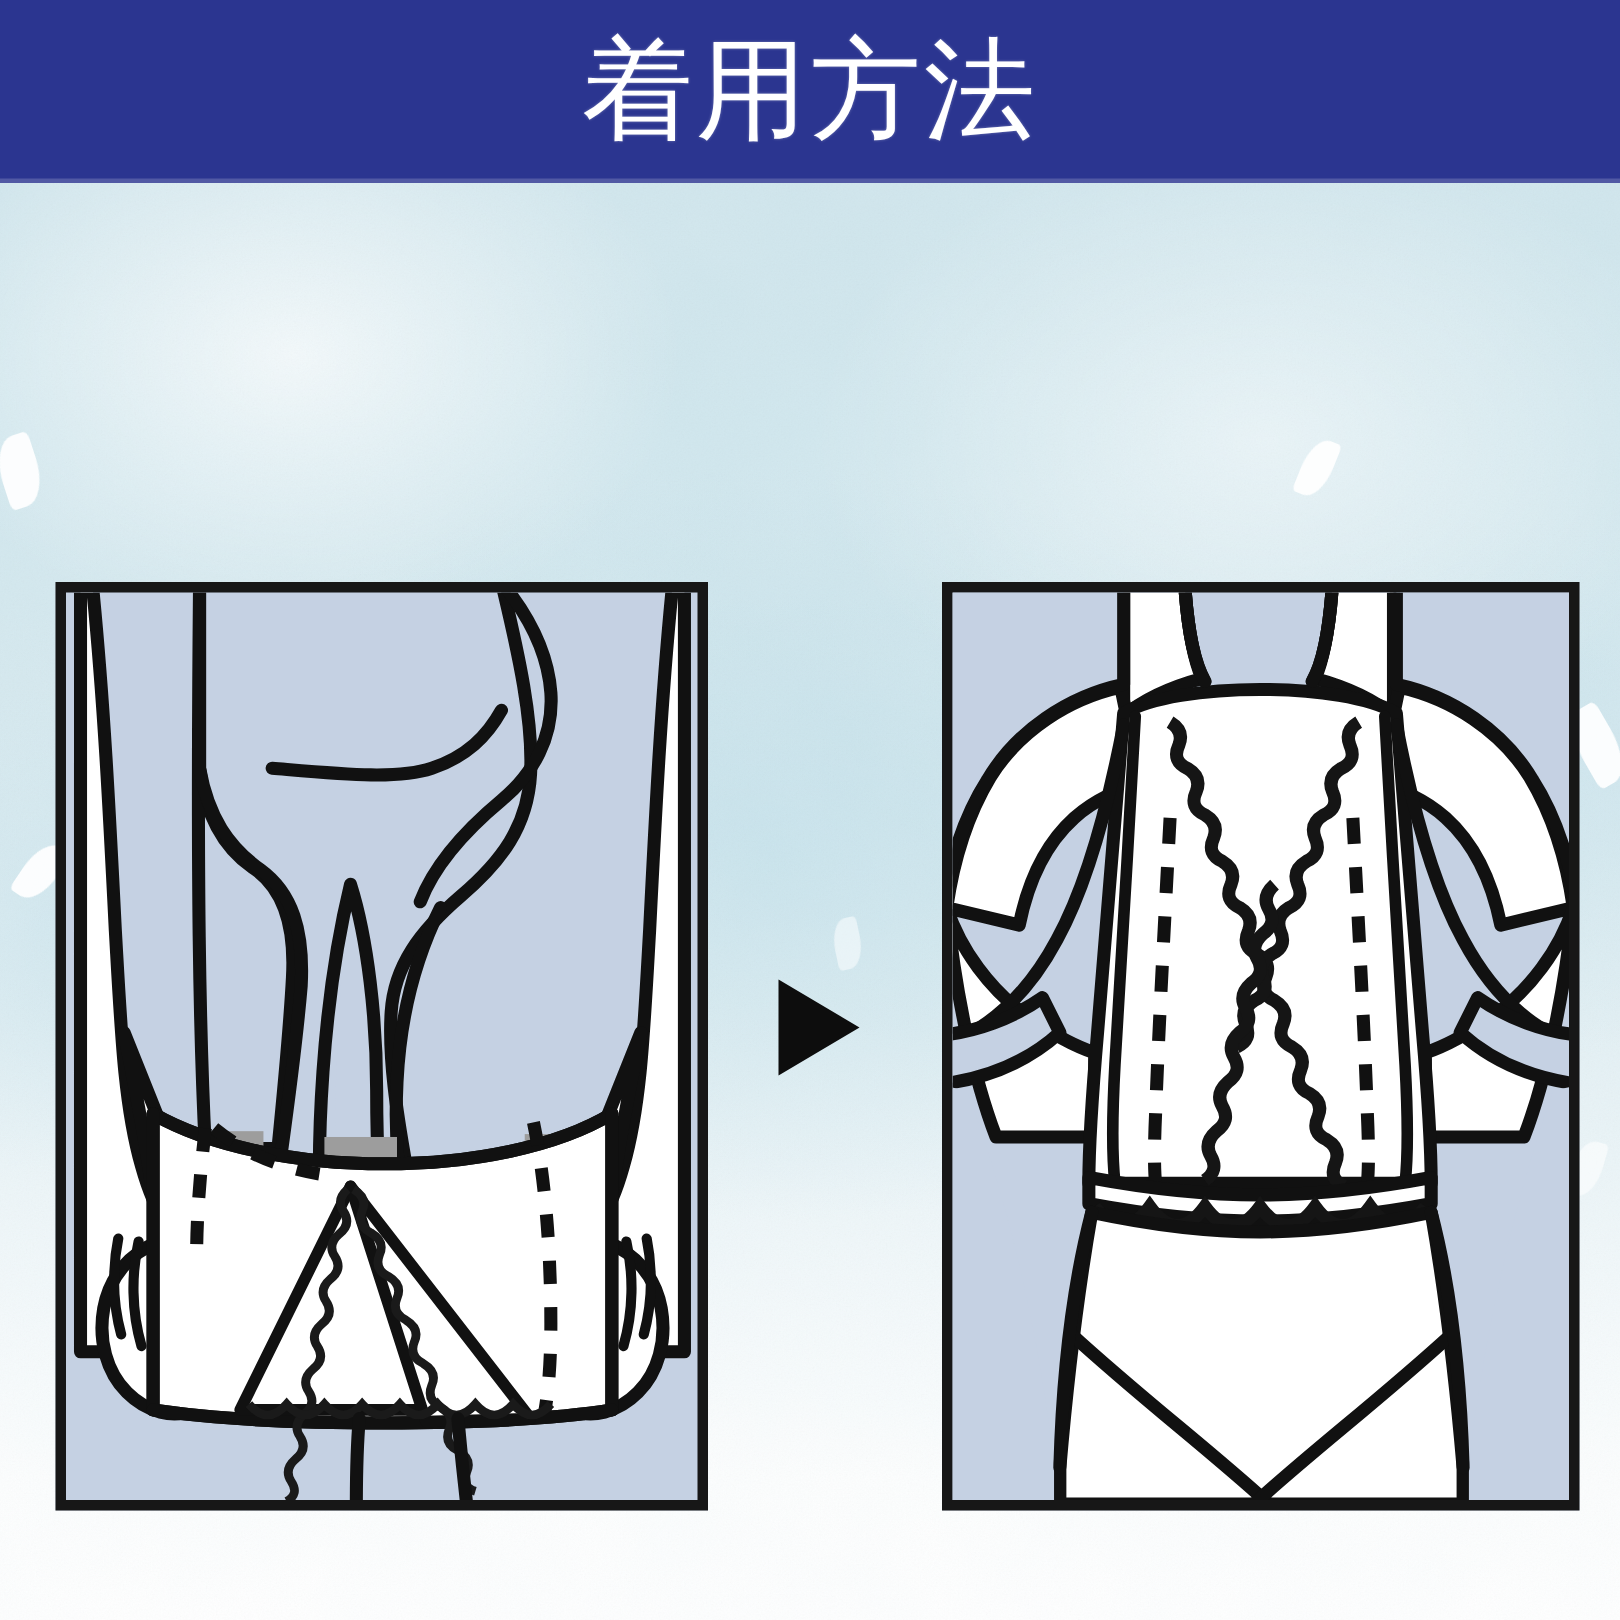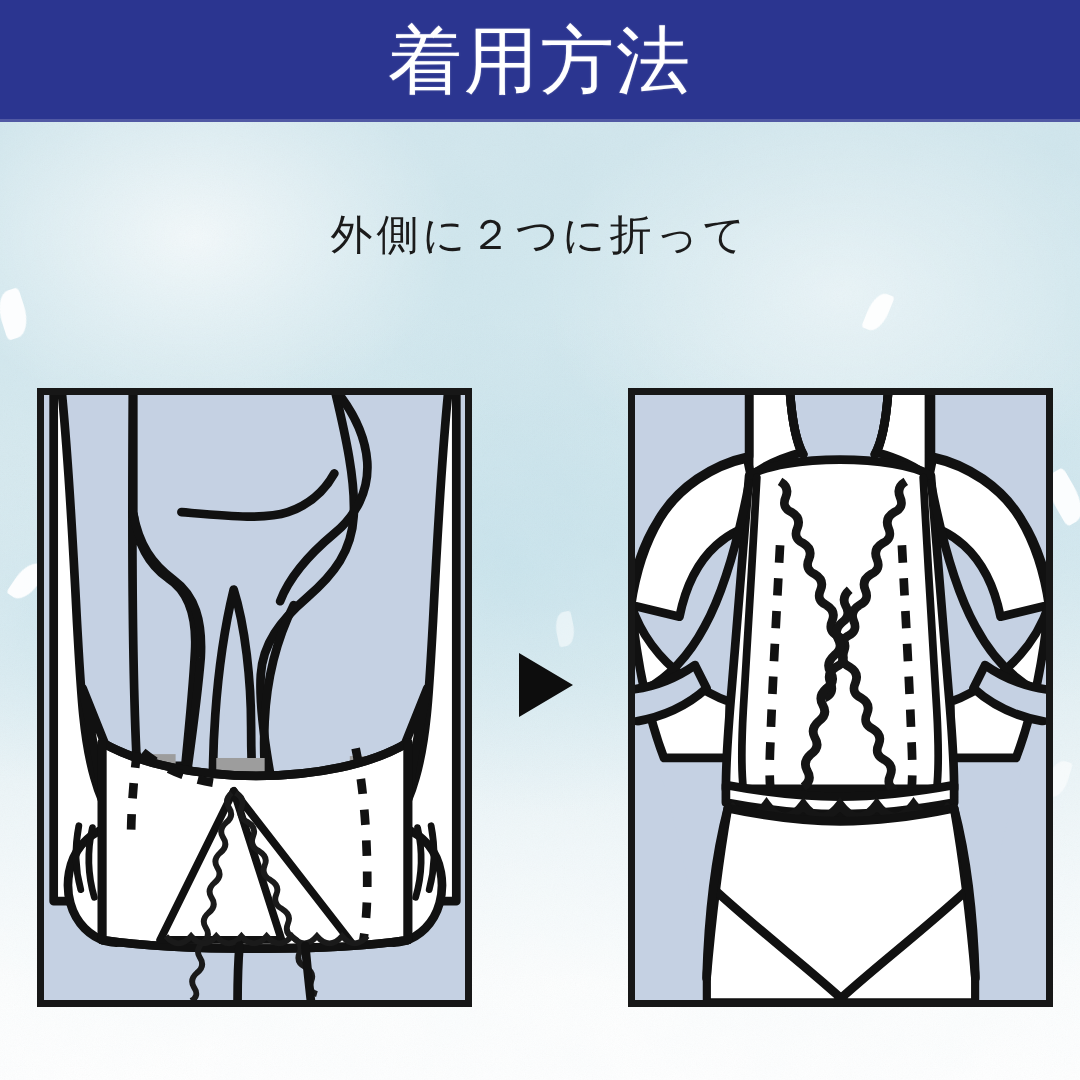--- a/index.html
+++ b/index.html
@@ -160,21 +160,20 @@
   <div class="petal" style="left:1052px;top:470px; width:26px; height:54px; transform:rotate(-30deg);"></div>
   <div class="petal" style="left:16px;  top:560px; width:22px; height:42px; transform:rotate(34deg);"></div>
   <div class="petal" style="left:556px; top:612px; width:18px; height:34px; transform:rotate(-12deg); opacity:.55;"></div>
   <div class="petal" style="left:1048px;top:760px; width:20px; height:38px; transform:rotate(16deg); opacity:.6;"></div>
 
   <div id="header">
     <h1 id="header-title">着用方法</h1>
   </div>
 
   <div id="caption">
-    <div class="caption-line">外側に２つに折って</div>
   </div>
 
   <div class="panel" id="panel-left">
     <svg viewBox="0 0 435 619" xmlns="http://www.w3.org/2000/svg">
       <g fill="#ffffff" stroke="#111111" stroke-width="9" stroke-linejoin="round" stroke-linecap="round">
 
         <path d="M 18 -10
                  C 26 70, 30 150, 34 230
                  C 38 300, 40 350, 52 392
                  C 62 428, 76 446, 92 452

